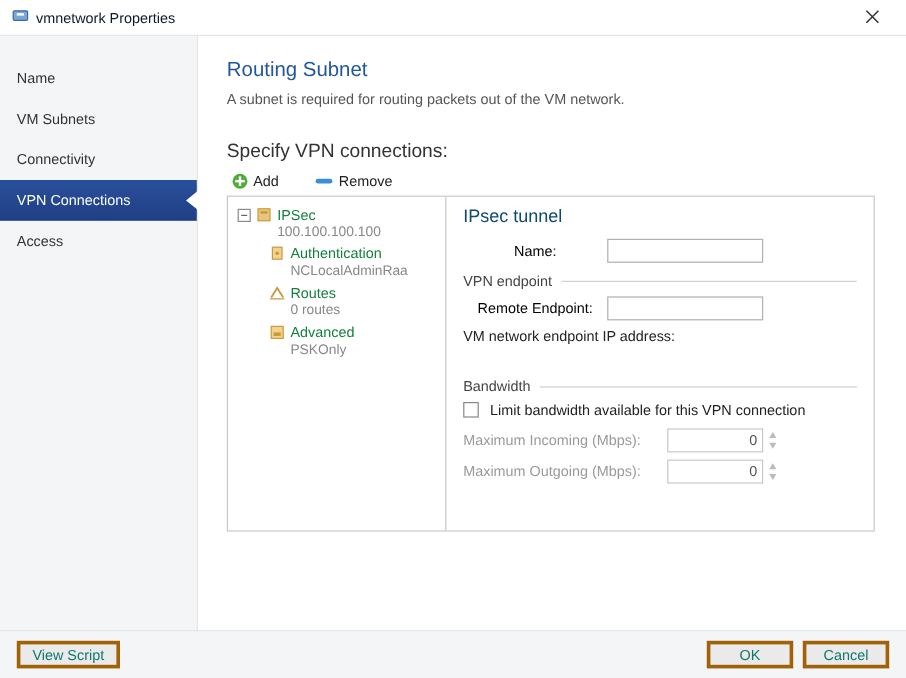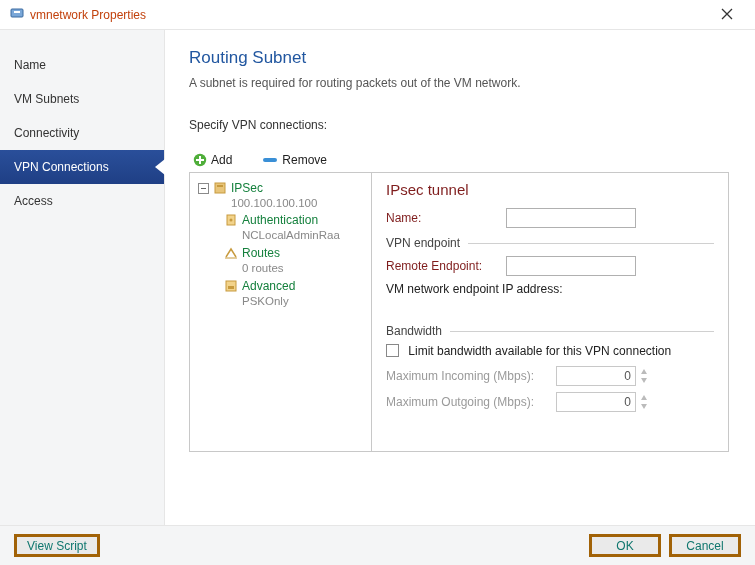--- a/index.html
+++ b/index.html
@@ -2,21 +2,21 @@
 <html><head>
 <meta charset="utf-8">
 <style>
   * { box-sizing: border-box; font-family: "Segoe UI", Tahoma, sans-serif; }
   html, body { margin: 0; padding: 0; }
   body { width: 755px; height: 565px; background: #fff; font-size: 12px; color: #222; }
 
   .titlebar {
     height: 30px; border-bottom: 1px solid #e6e6e6;
     display: flex; align-items: center; padding: 0 8px 0 10px;
-    color: #c2410c;
+    color: #0f172a;
   }
   .titlebar-icon { width: 14px; margin-right: 6px; }
   .titlebar-title { flex: 1; font-size: 12px; }
   .titlebar-close { width: 40px; text-align: center; font-size: 14px; color: #333; cursor: pointer; }
 
   .body-wrap { display: flex; height: 495px; }
   .sidebar {
     width: 165px; background: #f4f5f6;
     padding-top: 18px; border-right: 1px solid #e6e6e6;
   }
@@ -31,21 +31,21 @@
   .side-item.active::after {
     content: ""; position: absolute; right: -1px; top: 50%; margin-top: -8px;
     width: 0; height: 0; border-top: 8px solid transparent;
     border-bottom: 8px solid transparent; border-right: 10px solid #fff;
   }
 
   .main { flex: 1; padding: 16px 26px 10px 24px; overflow: hidden; }
   .h1 { color: #2257a0; font-size: 17px; font-weight: 400; margin: 2px 0 8px; }
   .desc { color: #555; margin-bottom: 28px; }
 
-  .sect-label { font-size: 12px; color: #333; margin-bottom: 17px; }
+  .sect-label { font-size: 16px; color: #333; margin-bottom: 4px; }
 
   .toolbar {
     display: flex; align-items: center; gap: 22px;
     padding: 3px 0 4px;
   }
   .tbtn { display: inline-flex; align-items: center; gap: 4px; padding: 1px 4px; cursor: pointer; }
   .tbtn span.ico { display: inline-flex; }
 
   .panel-box {
     border: 1px solid #c8c8c8; height: 280px;
@@ -58,24 +58,24 @@
   .tree-row { display: flex; align-items: flex-start; padding: 2px 2px 1px; cursor: pointer; }
   .pm { width: 11px; height: 11px; border: 1px solid #8a8a8a; background: #fff; margin: 2px 4px 0 2px; position: relative; flex-shrink: 0; }
   .pm::before, .pm::after { content:""; position:absolute; background:#666; }
   .pm::before { left:2px; right:2px; top:4px; height:1px; }
   .tree-ico { width: 14px; margin-right: 4px; display: inline-flex; flex-shrink: 0; }
   .tree-text { font-size: 12px; color: #15803d; line-height: 15px; }
   .tree-sub  { font-size: 11.5px; color: #888; line-height: 14px; }
   .child { margin-left: 30px; margin-top: 2px; margin-bottom: 4px; }
 
   .detail { flex: 1; padding: 8px 14px 10px; overflow: auto; }
-  .h2 { color: #7f1d1d; font-size: 15px; font-weight: 400; margin: 0 0 10px; }
+  .h2 { color: #0c4a6e; font-size: 15px; font-weight: 400; margin: 0 0 10px; }
 
   .frow { display: flex; align-items: center; margin-bottom: 6px; }
-  .flab { width: 120px; color: #7f1d1d; }
+  .flab { width: 120px; color: #000000; text-align: center; }
   .finp { border: 1px solid #b0b0b0; height: 20px; width: 130px; padding: 0 4px; font-size: 12px; }
 
   .grp { margin-top: 8px; }
   .grp-title { display: flex; align-items: center; color: #444; font-size: 12px; margin-bottom: 6px; }
   .grp-title .line { flex: 1; height: 1px; background: #d0d0d0; margin-left: 8px; }
 
   .chk { width: 13px; height: 13px; border: 1px solid #888; background: #fff; display: inline-block; margin-right: 6px; vertical-align: -2px; }
 
   .spinrow { display: flex; align-items: center; margin-bottom: 6px; }
   .spinlab { width: 170px; color: #9a9a9a; }

